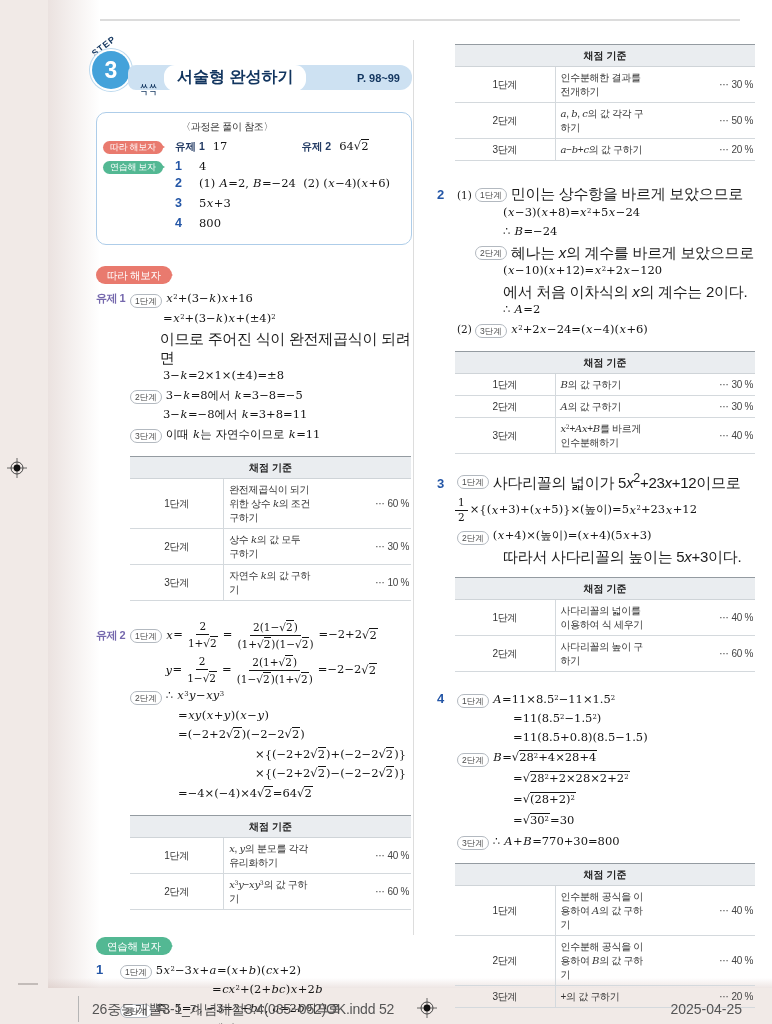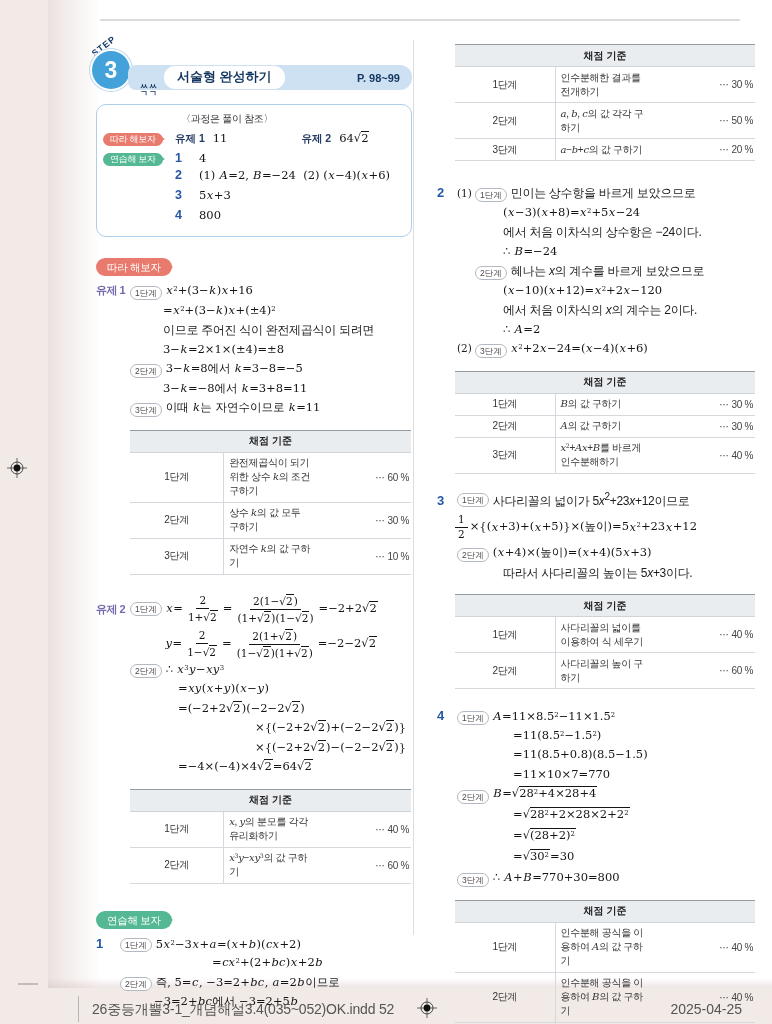--- a/index.html
+++ b/index.html
@@ -18,25 +18,25 @@
 
   
   .step-wrap{position:relative;height:50px;}
   .step-txt{position:absolute;left:-6px;top:-3px;transform:rotate(-38deg);font-size:9px;font-weight:800;color:#12355f;letter-spacing:1px;}
   .step-circle{position:absolute;left:-4px;top:7px;width:38px;height:38px;border-radius:50%;background:#44a2da;
     display:flex;align-items:center;justify-content:center;color:#fff;font-weight:800;font-size:23px;
     box-shadow:0 0 0 2px #fff,0 0 0 3px #bcd9ee;}
   .hdr-bar{position:absolute;left:32px;right:0;top:21px;height:25px;background:#cde1f2;border-radius:8px 12px 12px 8px;
     display:flex;align-items:center;}
   .deco{margin-left:12px;font-size:8px;font-weight:800;color:#12355f;line-height:7px;text-align:center;letter-spacing:1px;margin-top:24px;}
-  .title-pill{margin-left:6px;background:#fff;border-radius:11px;padding:2px 13px 3px;font-size:13px;font-weight:800;color:#12355f;}
+  .title-pill{margin-left:6px;background:#fff;border-radius:11px;padding:2px 13px 3px;font-size:16px;font-weight:800;color:#12355f;}
   .pages{margin-left:auto;margin-right:12px;font-size:11px;font-weight:800;color:#12355f;}
 
   
-  .ansbox{margin-top:10px;border:1.6px solid #aecde9;border-radius:10px;padding:7px 8px 8px 6px;background:#fff;}
+  .ansbox{margin-top:18px;border:1.6px solid #aecde9;border-radius:10px;padding:7px 8px 8px 6px;background:#fff;}
   .arow{display:flex;align-items:baseline;min-height:20px;}
   .acol-badge{width:72px;flex:none;}
   .note{padding-left:78px;font-size:10px;color:#333;letter-spacing:-0.3px;margin-bottom:2px;}
   .albl{font-size:10.5px;font-weight:700;color:#223a63;margin-right:8px;}
   .anum{width:24px;flex:none;color:#2456a6;font-weight:800;font-size:12.5px;}
 
   
   .badge{position:relative;display:inline-block;color:#fff;font-weight:400;font-size:10.5px;line-height:18px;padding:0 11px;border-radius:9px;letter-spacing:-0.3px;}
   .badge::after{content:'';position:absolute;right:-5px;top:5px;border:4px solid transparent;border-left-width:6px;}
   .bf{background:#e97a6e;} .bf::after{border-left-color:#e97a6e;}
@@ -48,21 +48,21 @@
   .ln{display:flex;align-items:baseline;min-height:19.5px;}
   .ln.cen{align-items:center;}
   .ln.tall{min-height:35px;}
   .ln.r{justify-content:flex-end;padding-right:6px;}
   .exlbl{color:#7568ad;font-weight:800;font-size:11px;width:34px;flex:none;letter-spacing:-0.5px;}
   .pnum{color:#2456a6;font-weight:800;font-size:13px;width:24px;flex:none;}
   .pnumR{color:#2456a6;font-weight:800;font-size:13px;width:20px;flex:none;}
   .paren{font-family:"DejaVu Serif",serif;font-size:10.5px;width:18px;flex:none;}
   .pill{flex:none;font-size:8.5px;color:#4a4a4a;border:1px solid #b3b9c0;border-radius:7px;padding:0 4px;line-height:12px;
     margin-right:4px;background:#fff;align-self:center;white-space:nowrap;}
-  .kr{font-size:12px;letter-spacing:-0.3px;}
+  .kr{font-size:15px;letter-spacing:-0.3px;}
   .mth{font-family:"DejaVu Serif","Liberation Serif",serif;font-size:11.5px;color:#141414;}
   .mth i{font-style:italic;padding:0 .5px;}
   .mth sup{font-size:.6em;vertical-align:.5em;line-height:0;}
   .sq{white-space:nowrap;}
   .ov{border-top:1px solid #141414;display:inline-block;line-height:1.15;padding:0 1px 0 0;}
   .fr{display:inline-flex;flex-direction:column;align-items:center;vertical-align:middle;margin:0 2px;line-height:1.12;font-size:10.5px;}
   .fr .nu{border-bottom:1px solid #141414;padding:0 3px 1px;display:block;}
   .fr .de{padding:1px 3px 0;display:block;}
 
   
@@ -119,21 +119,21 @@
         <span class="title-pill">서술형 완성하기</span>
         <span class="pages">P. 98~99</span>
       </div>
     </div>
 
     <div class="ansbox">
       <div class="note">〈과정은 풀이 참조〉</div>
       <div class="arow">
         <span class="acol-badge"><span class="badge bf badge-sm">따라 해보자</span></span>
         <span class="albl">유제 1</span>
-        <span class="mth">11</span>
+        <span class="mth">17</span>
         <span style="width:74px"></span>
         <span class="albl">유제 2</span>
         <span class="mth">64<span class="sq">√<span class="ov">2</span></span></span>
       </div>
       <div class="arow">
         <span class="acol-badge"><span class="badge bp badge-sm">연습해 보자</span></span>
         <span class="anum">1</span>
         <span class="mth">4</span>
       </div>
       <div class="arow">
@@ -344,24 +344,20 @@
         <span class="paren">(1)</span>
         <span class="pill">1단계</span>
         <span class="kr">민이는 상수항을 바르게 보았으므로</span>
         </div>
       <div class="ln">
           <span style="width:66px"></span>
           <span class="mth">(<i>x</i>−3)(<i>x</i>+8)=<i>x</i><sup>2</sup>+5<i>x</i>−24</span>
         </div>
       <div class="ln">
           <span style="width:66px"></span>
-          <span class="kr">에서 처음 이차식의 상수항은 −24이다.</span>
-        </div>
-      <div class="ln">
-          <span style="width:66px"></span>
           <span class="mth">∴ <i>B</i>=−24</span>
         </div>
       <div class="ln">
           <span style="width:38px"></span>
           <span class="pill">2단계</span>
         <span class="kr">혜나는 <i>x</i>의 계수를 바르게 보았으므로</span>
         </div>
       <div class="ln">
           <span style="width:66px"></span>
           <span class="mth">(<i>x</i>−10)(<i>x</i>+12)=<i>x</i><sup>2</sup>+2<i>x</i>−120</span>
@@ -457,24 +453,20 @@
         <span class="pill">1단계</span>
         <span class="mth"><i>A</i>=11×8.5<sup>2</sup>−11×1.5<sup>2</sup></span>
         </div>
       <div class="ln">
           <span style="width:76px"></span>
           <span class="mth">=11(8.5<sup>2</sup>−1.5<sup>2</sup>)</span>
         </div>
       <div class="ln">
           <span style="width:76px"></span>
           <span class="mth">=11(8.5+0.8)(8.5−1.5)</span>
-        </div>
-      <div class="ln">
-          <span style="width:76px"></span>
-          <span class="mth">=11×10×7=770</span>
         </div>
       <div class="ln" style="min-height:21px;">
           <span style="width:20px"></span>
           <span class="pill">2단계</span>
         <span class="mth"><i>B</i>=<span class="sq">√<span class="ov">28<sup>2</sup>+4×28+4</span></span></span>
         </div>
       <div class="ln" style="min-height:21px;">
           <span style="width:76px"></span>
           <span class="mth">=<span class="sq">√<span class="ov">28<sup>2</sup>+2×28×2+2<sup>2</sup></span></span></span>
         </div>

